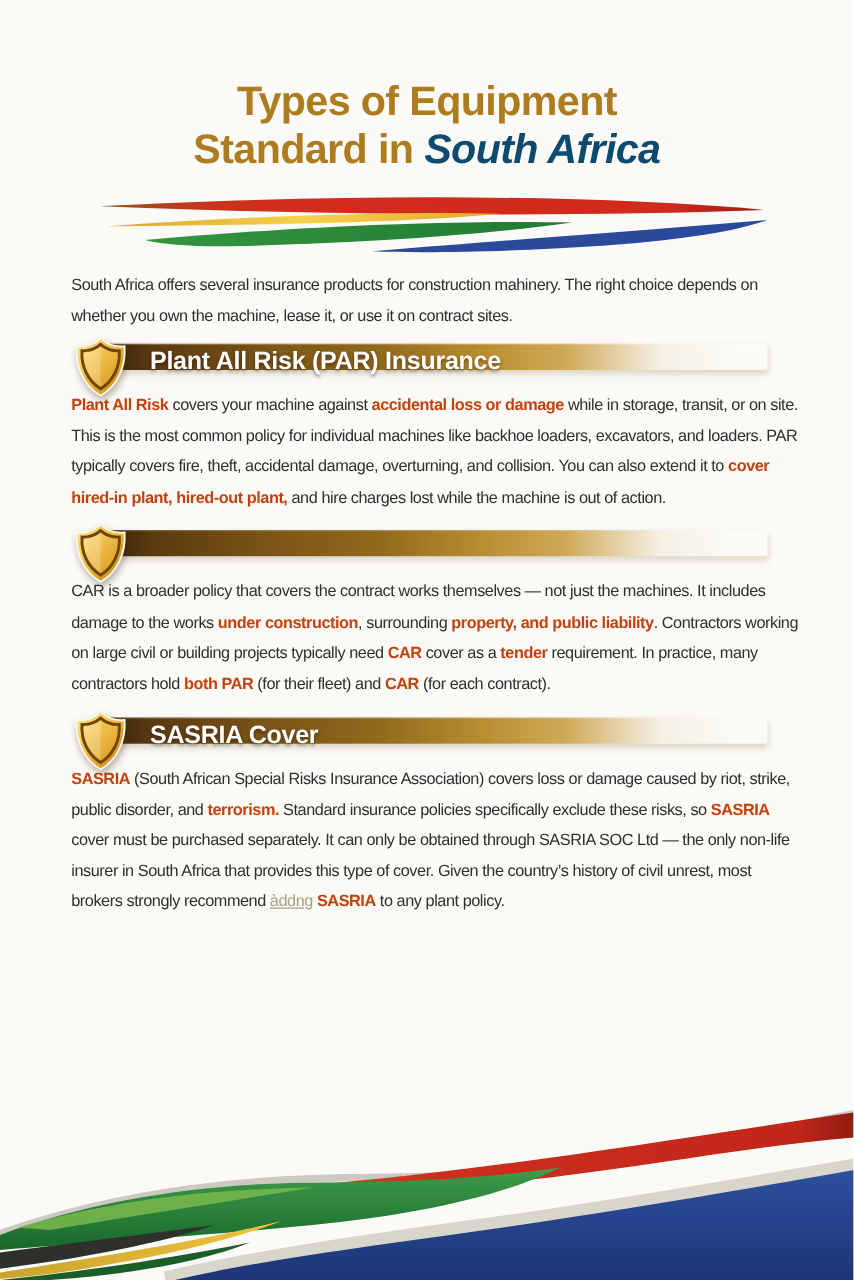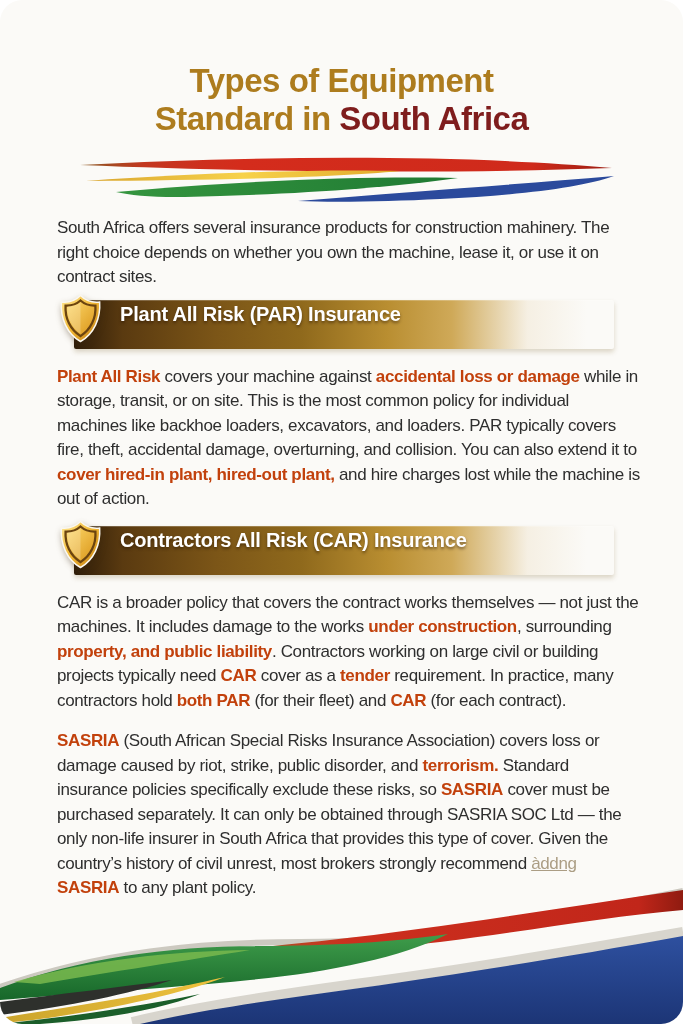--- a/index.html
+++ b/index.html
@@ -6,57 +6,56 @@
   html,body { width:683px; }
   body {
     font-family: "Liberation Sans", sans-serif;
     background:#ffffff;
   }
   .page {
     position:relative;
     width:683px; height:1024px;
     background:#fbfaf7;
     overflow:hidden;
-    border-radius:22px;
   }
   
   .title {
     margin-top:62px;
     text-align:center;
     font-size:33px;
     line-height:38px;
     font-weight:bold;
     letter-spacing:-0.5px;
     color:#ad7c1e;
   }
-  .title .t-bold2 { color:#7f1d1d; }
+  .title .t-bold2 { color:#0c4a6e;font-style:italic; }
   
   .divider { margin-top:10px; height:58px; }
   .divider svg { display:block; }
   
   .intro, .sec-body {
     margin-left:57px;
     width:584px;
-    font-size:17px;
+    font-size:13px;
     line-height:24.5px;
     letter-spacing:-0.35px;
     color:#2e2e2e;
     position:relative;
     z-index:2;
   }
   .intro { margin-top:10px; }
   .sec-body { margin-top:16px; }
   .sec-body b, .intro b { color:#c2410c; }
   .faded { color:#a39478; opacity:.9;text-decoration:underline; }
   
   .sec-banner {
     position:relative;
     margin-left:74px;
     margin-top:12px;
-    height:49px;
+    height:21px;
     width:540px;
     border-radius:2px;
     background:linear-gradient(90deg,
       #2e1d09 0%, #5a3a10 9%, #7b5517 26%, #8f691c 42%,
       #b98e31 58%, #cfa958 70%, rgba(235,220,190,.35) 84%,
       rgba(250,248,244,0) 95%);
     box-shadow:0 3px 5px rgba(110,80,25,.22), inset 0 1px 0 rgba(255,255,255,.22);
     z-index:3;
   }
   .sec-1 .sec-banner { margin-top:10px; }
@@ -166,26 +165,33 @@
     <p class="sec-body"><b>Plant All Risk</b><span> covers your machine against </span><b>accidental loss or damage</b><span> while in storage, transit, or on site. This is the most common policy for individual machines like backhoe loaders, excavators, and loaders. PAR typically covers fire, theft, accidental damage, overturning, and collision. You can also extend it to </span><b>cover hired-in plant, hired-out plant,</b><span> and hire charges lost while the machine is out of action.</span></p>
   </section>
 
   <section class="sec-2">
     <div class="sec-banner">
       <span class="shield">
         <svg viewBox="0 0 60 64">
             <use href="#shield-sym"></use>
           </svg>
       </span>
-      <span class="label">Contractors All Risk (CAR) Insurance</span>
     </div>
     <p class="sec-body"><span>CAR is a broader policy that covers the contract works themselves — not just the machines. It includes damage to the works </span><b>under construction</b><span>, surrounding </span><b>property, and public liability</b><span>. Contractors working on large civil or building projects typically need </span><b>CAR</b><span> cover as a </span><b>tender</b><span> requirement. In practice, many contractors hold </span><b>both PAR</b><span> (for their fleet) and </span><b>CAR</b><span> (for each contract).</span></p>
   </section>
 
   <section class="sec-3">
+    <div class="sec-banner">
+      <span class="shield">
+        <svg viewBox="0 0 60 64">
+            <use href="#shield-sym"></use>
+          </svg>
+      </span>
+      <span class="label">SASRIA Cover</span>
+    </div>
     <p class="sec-body"><b>SASRIA</b><span> (South African Special Risks Insurance Association) covers loss or damage caused by riot, strike, public disorder, and </span><b>terrorism.</b><span> Standard insurance policies specifically exclude these risks, so </span><b>SASRIA</b><span> cover must be purchased separately. It can only be obtained through SASRIA SOC Ltd — the only non-life insurer in South Africa that provides this type of cover. Given the country’s history of civil unrest, most brokers strongly recommend </span><span class="faded">àddng</span><span> </span><b>SASRIA</b><span> to any plant policy.</span></p>
   </section>
 
   <div class="bottom-flag">
     <svg width="683" height="140" viewBox="0 0 683 140">
       <path d="M0,103 C100,68 200,58 300,58 C420,58 540,36 683,7" stroke="#ccc9c0" stroke-width="6" fill="none"></path>
       <path d="M683,6 C560,24 440,44 330,56 C295,60 262,63 240,65 C300,68 370,66 440,58 C530,47 610,32 683,26 Z" fill="url(#gRedB)"></path>
       <path d="M683,48 C555,70 455,87 355,100 C275,111 195,123 132,138" stroke="#d8d5cd" stroke-width="10" fill="none"></path>
       <path d="M683,52 C560,74 460,90 360,104 C280,115 200,126 140,140 L683,140 Z" fill="url(#gBlueB)"></path>
       <path d="M0,104 C80,74 170,62 260,62 C330,62 395,58 448,50 C400,74 330,88 250,96 C160,105 70,110 0,116 Z" fill="url(#gGreenB)"></path>

